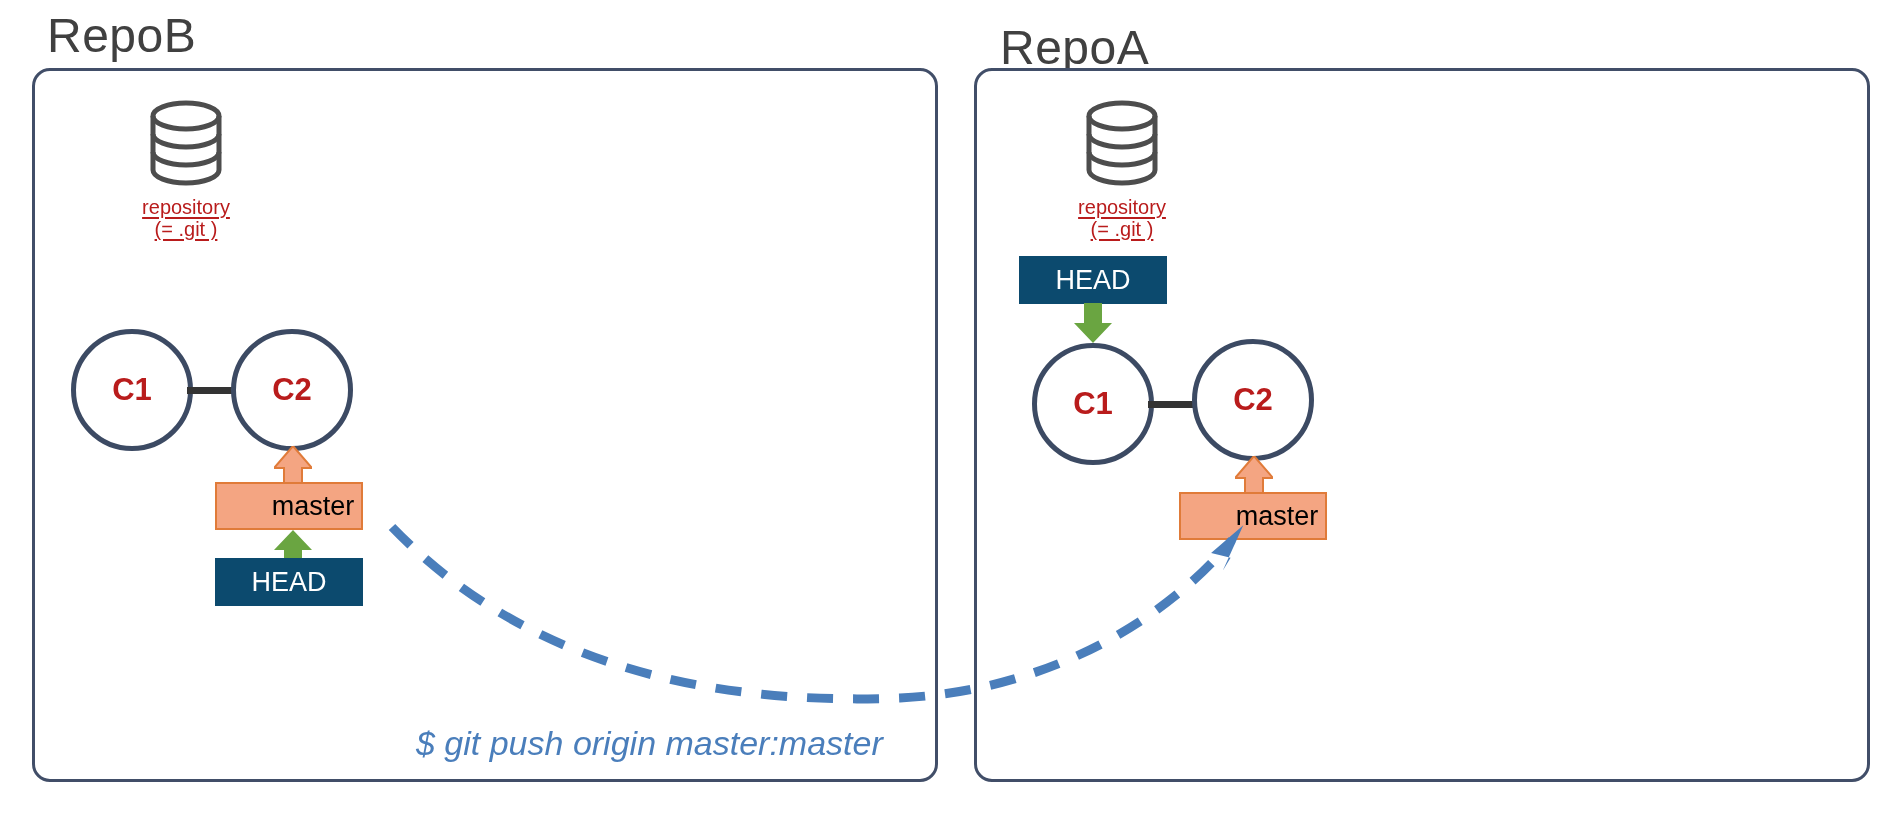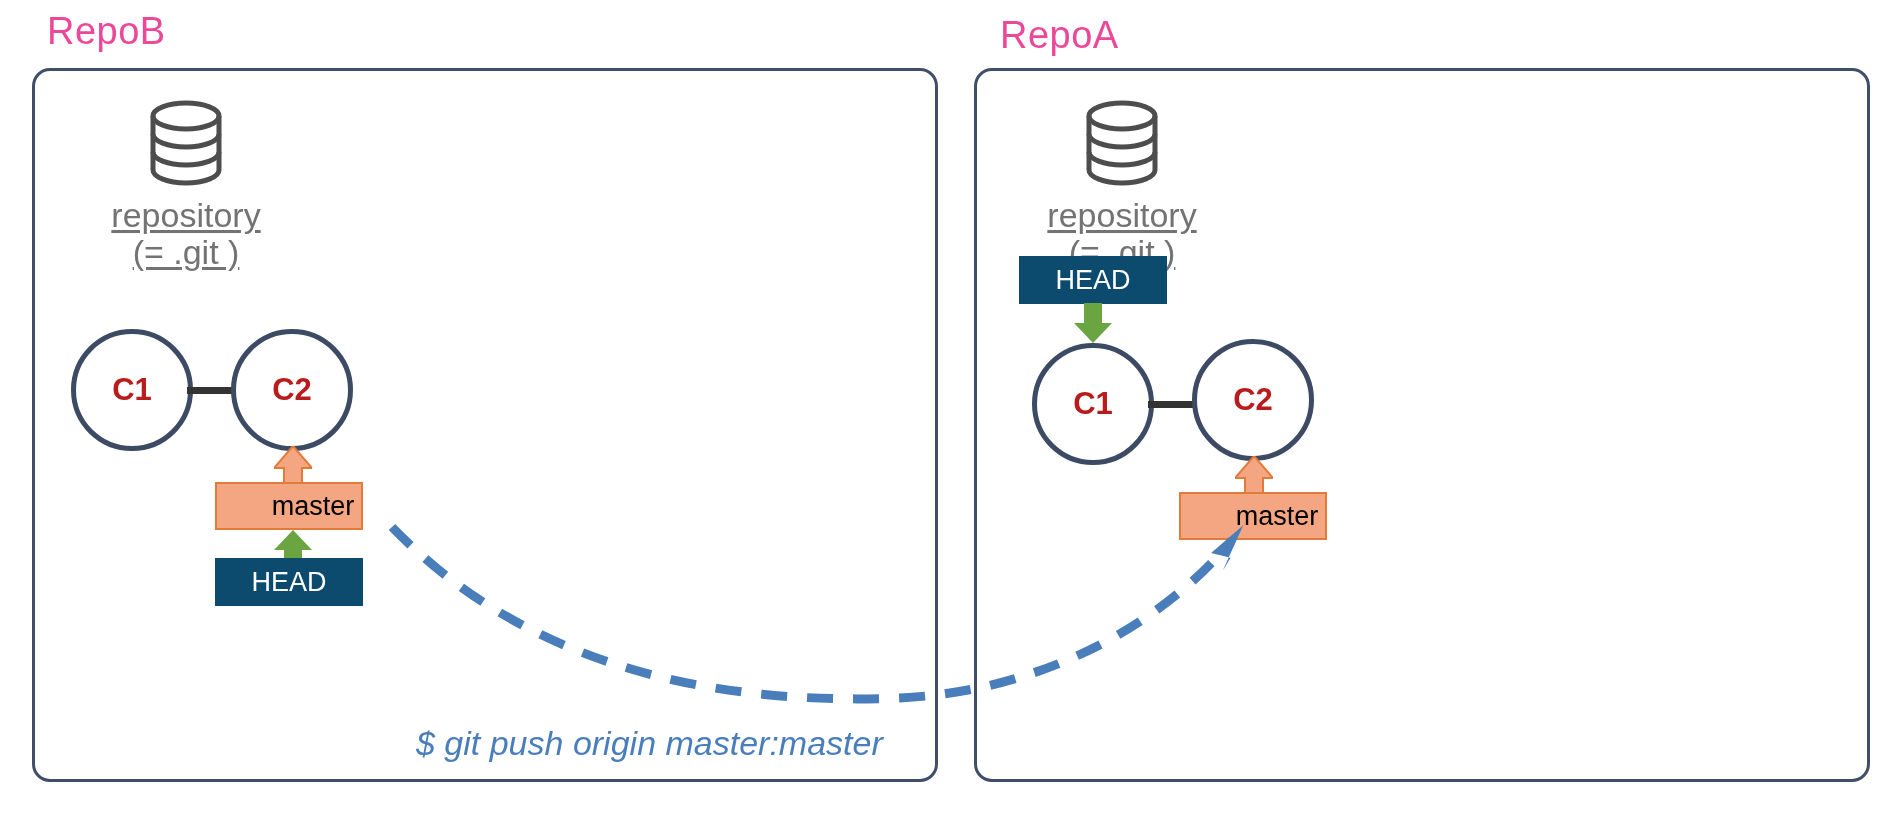--- a/index.html
+++ b/index.html
@@ -11,29 +11,29 @@
     width: 1886px;
     height: 834px;
     position: relative;
     overflow: hidden;
     font-family: "Liberation Sans", sans-serif;
   }
 
   
   .panel-title {
     position: absolute;
-    font-size: 38px;
+    font-size: 48px;
     font-weight: 400;
-    color: #ec4899;
+    color: #404040;
     letter-spacing: 0.5px;
     white-space: nowrap;
     line-height: 1;
   }
   #repob-title { left: 47px; top: 12px; }
-  #repoa-title { left: 1000px; top: 16px; }
+  #repoa-title { left: 1000px; top: 24px; }
 
   
   .panel {
     position: absolute;
     border: 3px solid #414e68;
     border-radius: 18px;
     background: #ffffff;
     box-sizing: border-box;
   }
   #repob-panel { left: 32px;  top: 68px; width: 906px; height: 714px; }
@@ -46,23 +46,23 @@
     text-align: center;
   }
   #repob-repo { left: 66px;  top: 28px; }
   #repoa-repo { left: 60px;  top: 28px; }
 
   .db-icon {
     display: block;
     margin: 0 auto 6px auto;
   }
   .repo-label {
-    font-size: 34px;
+    font-size: 20px;
     line-height: 1.08;
-    color: #737373;
+    color: #b91c1c;
     text-decoration: underline;
     text-underline-offset: 3px;
     white-space: pre-line;
   }
 
   
   .commit {
     position: absolute;
     width: 122px;
     height: 122px;

